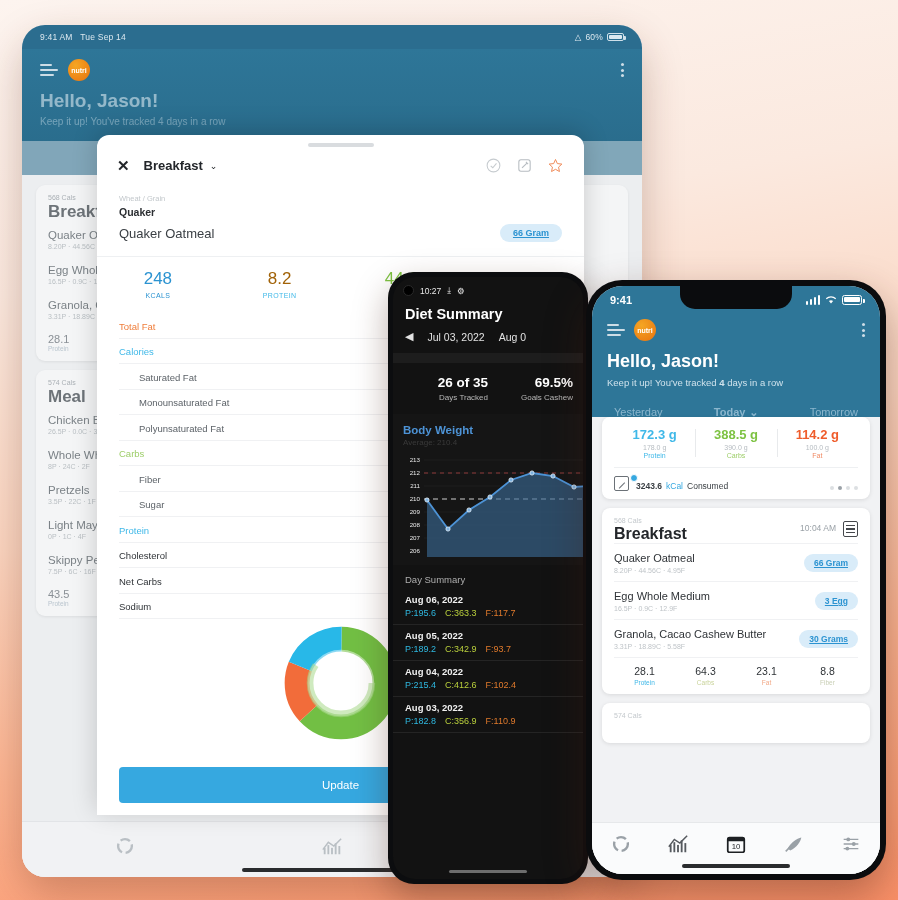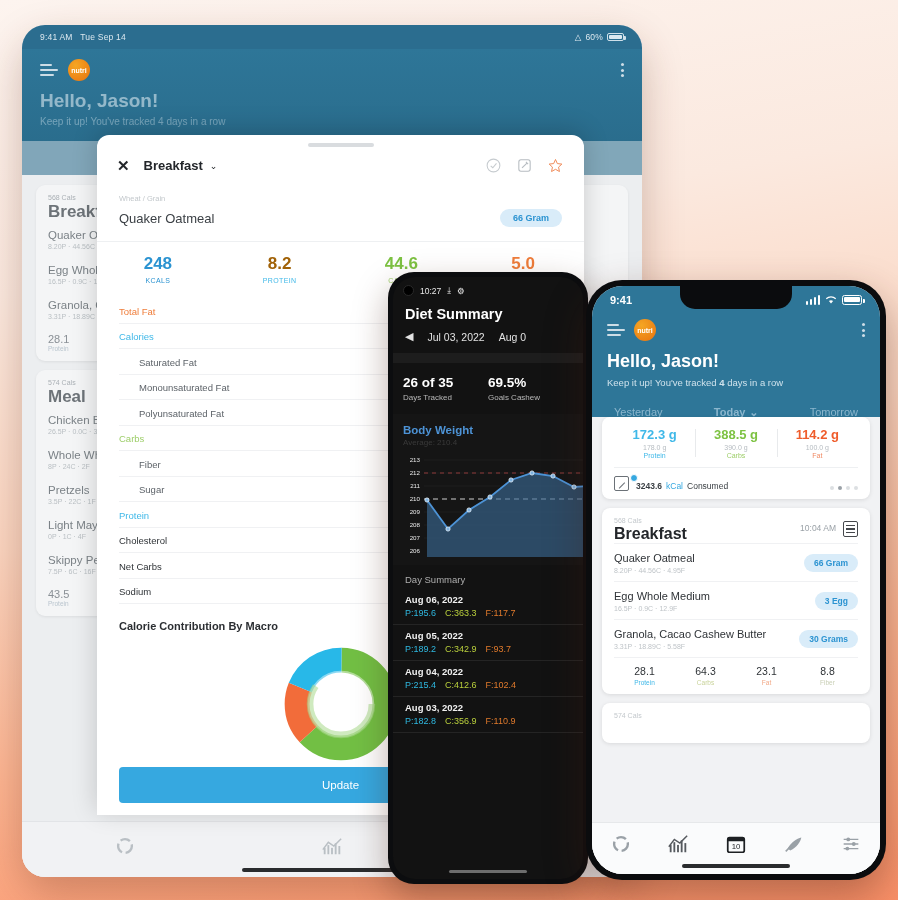--- a/index.html
+++ b/index.html
@@ -91,26 +91,26 @@
   .micons { margin-left:auto; display:flex; gap:14px; align-items:center; }
   .micon { width:17px;height:17px; display:block; }
 
   .food-block { padding:12px 22px 14px; }
   .fcat { font-size:7.5px; color:#c3c8cc; }
   .fbrand { font-size:10.5px; font-weight:bold; color:#2b2e32; margin-top:3px; }
   .fname-row { display:flex; align-items:center; margin-top:6px; }
   .fname { font-size:13px; color:#3b4045; }
   .pill {
     margin-left:auto; background:#d9ecf9; color:#2b93d1;
-    font-size:9px; padding:4px 13px; border-radius:11px; font-weight:bold;
+    font-size:9px; padding:4px 13px; border-radius:11px; font-weight:bold;text-decoration:underline;
   }
 
   .macros { display:flex; border-top:1px solid #eef0f2; padding:12px 0 14px; }
   .macro { flex:1; text-align:center; }
-  .macro .n { font-size:17px; font-weight:bold; }
+  .macro .n { font-size:17px; font-weight:normal; }
   .macro .l { font-size:7px; margin-top:3px; letter-spacing:.4px; }
 
   .nutlist { padding:0 22px; flex:1; overflow:hidden; }
   .nrow { display:flex; border-bottom:1px solid #f0f1f3; padding:7.5px 0 6px; font-size:9.5px; }
   .nrow.ind { padding-left:20px; }
   .ccbm { font-size:11px; font-weight:bold; color:#2b2e32; padding:16px 0 8px; }
 
   .donut-wrap { display:flex; justify-content:center; padding-top:6px; }
 
   .update-btn {
@@ -125,21 +125,21 @@
     box-shadow:0 14px 34px rgba(70,30,15,.35);
   }
   #android-screen { width:100%;height:100%;border-radius:22px;overflow:hidden;background:#121212;position:relative; }
   .a-status { display:flex; align-items:center; gap:6px; padding:8px 10px 2px; color:#e8e8e8; font-size:8.5px; }
   .a-punch { width:11px;height:11px;border-radius:50%;background:#000;border:1px solid #2a2a2a; }
   .a-title { font-size:14.5px; font-weight:bold; color:#fff; padding:8px 12px 6px; }
   .a-daterow { display:flex; align-items:center; gap:14px; padding:2px 12px 10px; color:#e2e2e2; font-size:10.5px; }
   .a-arrow { font-size:11px; }
   .a-divider { height:10px; background:#1d1d1d; }
   .a-stats { display:flex; padding:12px 10px 12px; }
-  .a-stat { flex:1; text-align:left; }
+  .a-stat { flex:1; text-align:right; }
   .a-stat .n { font-size:13.5px; font-weight:bold; color:#fff; }
   .a-stat .l { font-size:8px; color:#b9b9b9; margin-top:3px; }
   .a-chartcard { background:#151515; padding:10px 10px 0; }
   .a-chart-title { font-size:11.5px; font-weight:bold; color:#4d93d6; }
   .a-chart-sub { font-size:8px; color:#3a3a3a; margin-top:2px; }
   .a-daysum { font-size:9.5px; color:#aeaeae; padding:9px 12px 4px; background:#121212; }
   .a-day { padding:5px 12px 6px; border-bottom:1px solid #242424; }
   .a-day .d { font-size:9.5px; color:#f0f0f0; font-weight:bold; }
   .a-day .m { font-size:9px; margin-top:3px; display:flex; gap:9px; }
   .a-home { position:absolute;bottom:6px;left:50%;transform:translateX(-50%);width:78px;height:3px;background:#6d6d6d;border-radius:2px; }
@@ -365,20 +365,21 @@
           <path d="M14 7 L17 10" stroke="#b6bcc1" stroke-width="1.5"></path>
         </svg>
         <svg class="micon" viewBox="0 0 24 24">
           <path d="M12 3.5 L14.6 9.3 L21 10 L16.3 14.3 L17.6 20.5 L12 17.4 L6.4 20.5 L7.7 14.3 L3 10 L9.4 9.3 Z" fill="none" stroke="#ef8a58" stroke-width="1.4" stroke-linejoin="round"></path>
         </svg>
       </span>
     </div>
 
     <div class="food-block">
       <div class="fcat">Wheat / Grain</div>
+      <div class="fbrand">Quaker</div>
       <div class="fname-row">
         <span class="fname">Quaker Oatmeal</span>
         <span class="pill">66 Gram</span>
       </div>
     </div>
 
     <div class="macros">
       <div class="macro">
         <div class="n" style="color:#2b93d1">248</div>
         <div class="l" style="color:#2b93d1">KCALS</div>
@@ -428,21 +429,20 @@
       <div class="nrow" style="color:#2f3337">
             <span>Cholesterol</span>
           </div>
       <div class="nrow" style="color:#2f3337">
             <span>Net Carbs</span>
           </div>
       <div class="nrow" style="color:#2f3337">
             <span>Sodium</span>
           </div>
 
-      <div class="ccbm">Calorie Contribution By Macro</div>
 
       <div class="donut-wrap">
         <svg width="116" height="116" viewBox="0 0 42 42">
           <circle cx="21" cy="21" r="15.9" fill="none" stroke="#72bf44" stroke-width="9" stroke-dasharray="63 37" stroke-dashoffset="25"></circle>
           <circle cx="21" cy="21" r="15.9" fill="none" stroke="#f26c3a" stroke-width="9" stroke-dasharray="18 82" stroke-dashoffset="-38"></circle>
           <circle cx="21" cy="21" r="15.9" fill="none" stroke="#28b8e8" stroke-width="9" stroke-dasharray="19 81" stroke-dashoffset="-56"></circle>
           <circle cx="21" cy="21" r="11.6" fill="none" stroke="#ffffff" stroke-width="0.9" opacity="0.45"></circle>
           <circle cx="21" cy="21" r="11.2" fill="none" stroke="#a8d98a" stroke-width="2.4" opacity="0.55" stroke-dasharray="60 100" stroke-dashoffset="18"></circle>
         </svg>
       </div>

